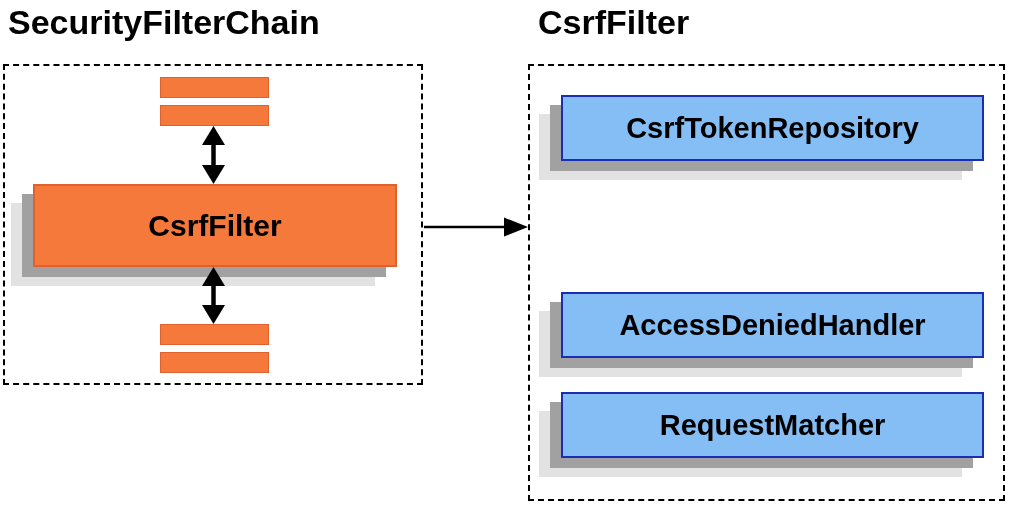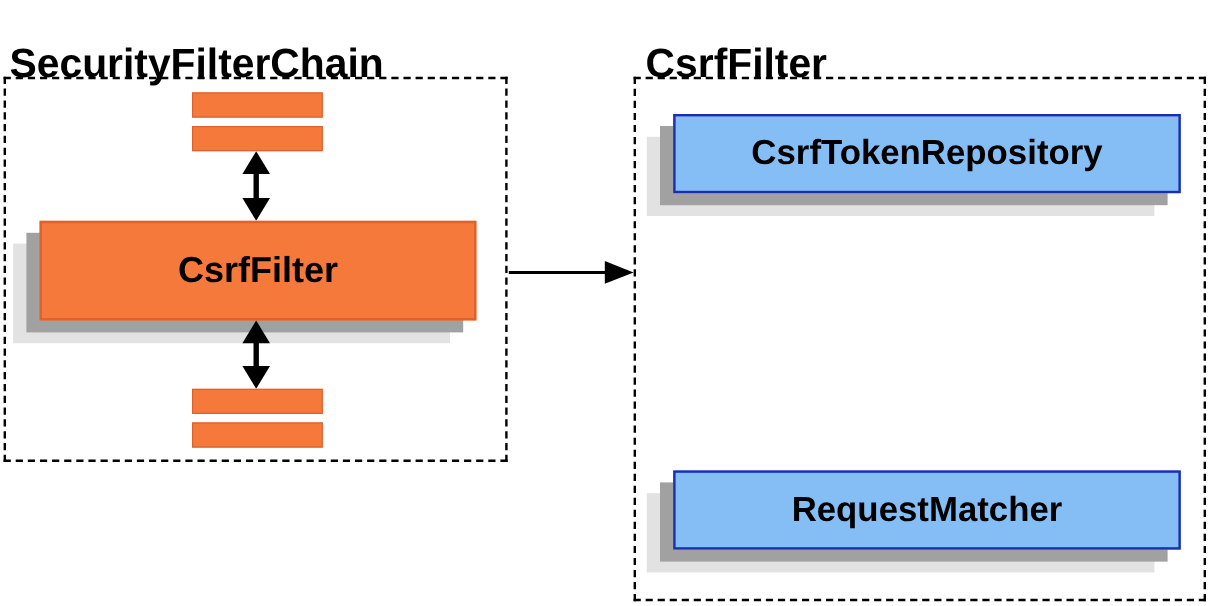--- a/index.html
+++ b/index.html
@@ -24,21 +24,20 @@
     color: var(--text);
     overflow: hidden;
   }
   .panel-title {
     position: absolute;
     font-size: 34px;
     font-weight: bold;
     line-height: 1.1;
     white-space: nowrap;
     color: var(--text);
-    margin-top: 31px;
   }
   .title-left  { left: 8px;  top: 4px; }
   .title-right { left: 538px; top: 4px; }
 
   .dashed-box {
     position: absolute;
     border: 2.5px dashed var(--outline);
     box-sizing: border-box;
     background: transparent;
   }
@@ -132,18 +131,21 @@
 
   <div class="panel-title title-right">CsrfFilter</div>
 
   <div class="dashed-box boundary-right"></div>
 
   <div class="blue-box comp-1">
     <span>CsrfTokenRepository</span>
   </div>
 
 
+  <div class="blue-box comp-3">
+    <span>AccessDeniedHandler</span>
+  </div>
 
   <div class="blue-box comp-4">
     <span>RequestMatcher</span>
   </div>
 
 </div>
 
 </body></html>

